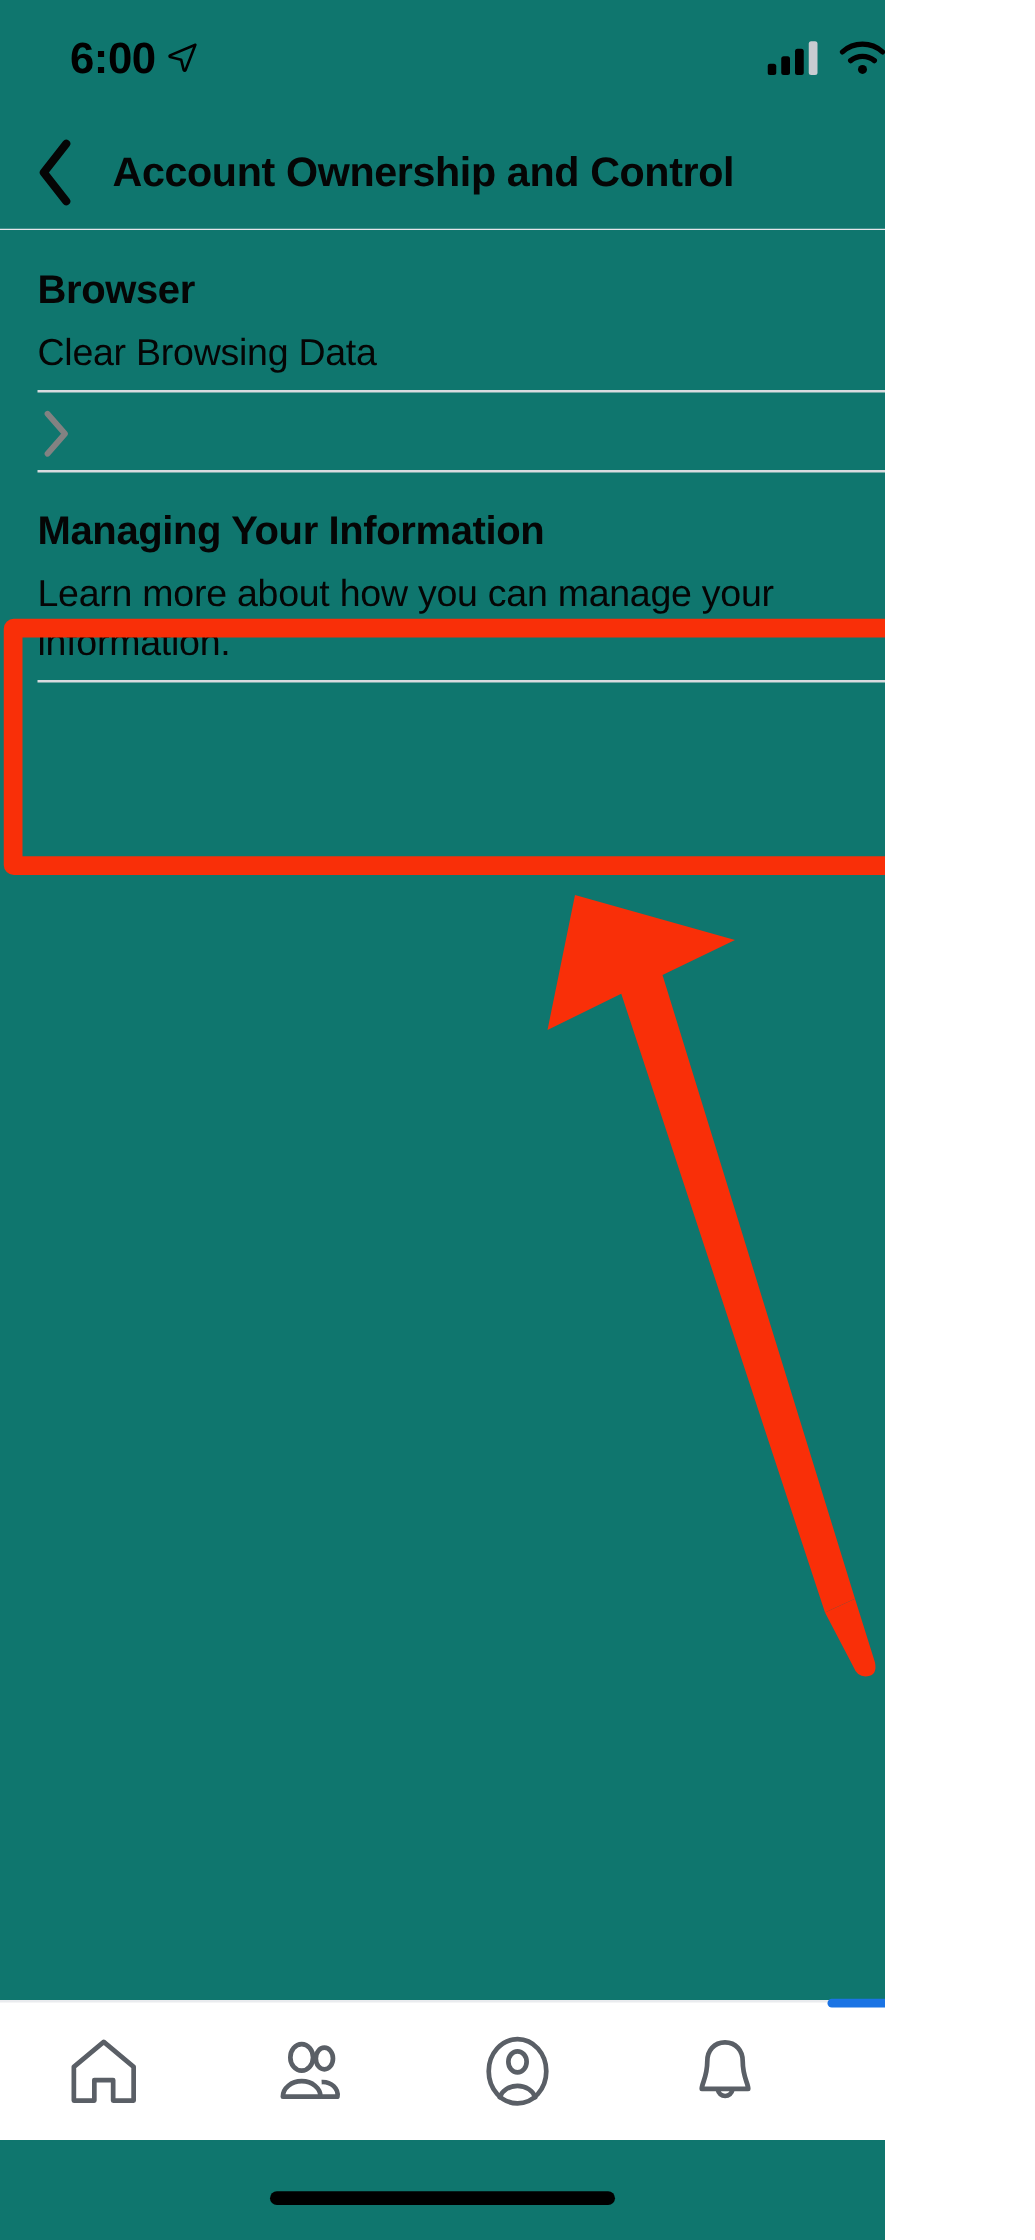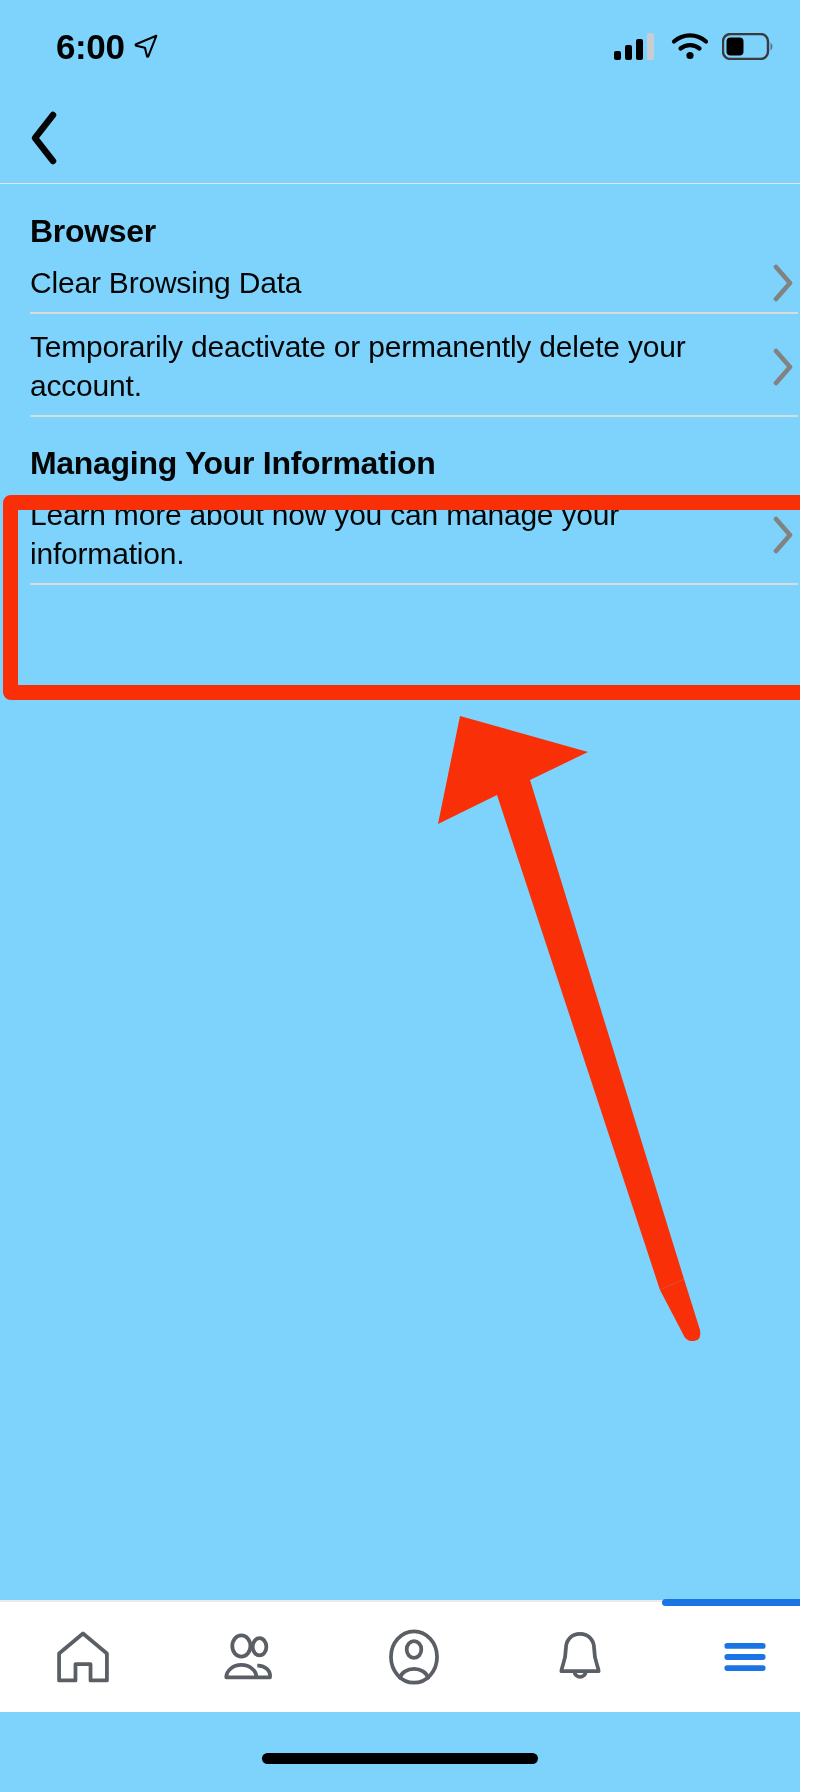--- a/index.html
+++ b/index.html
@@ -5,22 +5,22 @@
   * { margin:0; padding:0; box-sizing:border-box; }
   html, body {
     width:828px; height:1792px;
     background:#ffffff;
     font-family:"Liberation Sans", sans-serif;
     -webkit-font-smoothing:antialiased;
     overflow:hidden;
   }
   #screen {
     position:relative;
-    width:800px; height:1792px;
-    background:#7dd3fc;
+    width:708px; height:1792px;
+    background:#0f766e;
     overflow:hidden;
   }
 
   
   .statusbar {
     position:absolute; top:0; left:0;
     width:828px; height:92px;
     display:flex; align-items:center; justify-content:space-between;
     padding:0 54px 0 56px;
   }
@@ -160,41 +160,41 @@
       </svg>
     </div>
   </div>
 
   <div class="navbar">
     <div class="back-btn">
       <svg width="34" height="56" viewBox="0 0 34 56">
         <path d="M25 5 L7 28 L25 51" fill="none" stroke="#050505" stroke-width="6.5" stroke-linecap="round" stroke-linejoin="round"></path>
       </svg>
     </div>
+    <div class="nav-title">Account Ownership and Control</div>
   </div>
 
   <div class="list">
 
     <div class="section">
       <div class="section-header">Browser</div>
       <div class="row">
         <div class="row-text">Clear Browsing Data</div>
         <div class="chev">
           <svg width="22" height="38" viewBox="0 0 22 38">
             <path d="M4 3 L18 19 L4 35" fill="none" stroke="#828282" stroke-width="4.6" stroke-linecap="round" stroke-linejoin="round"></path>
           </svg>
         </div>
       </div>
       <div class="divider"></div>
     </div>
 
 
     <div class="section">
       <div class="row">
-        <div class="row-text">Temporarily deactivate or permanently delete your account.</div>
         <div class="chev">
           <svg width="22" height="38" viewBox="0 0 22 38">
             <path d="M4 3 L18 19 L4 35" fill="none" stroke="#828282" stroke-width="4.6" stroke-linecap="round" stroke-linejoin="round"></path>
           </svg>
         </div>
       </div>
       <div class="divider"></div>
     </div>
 
     <div class="section">

